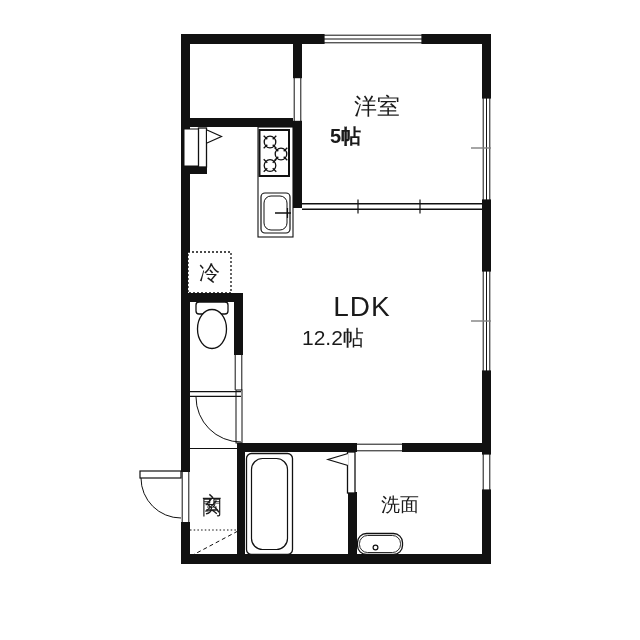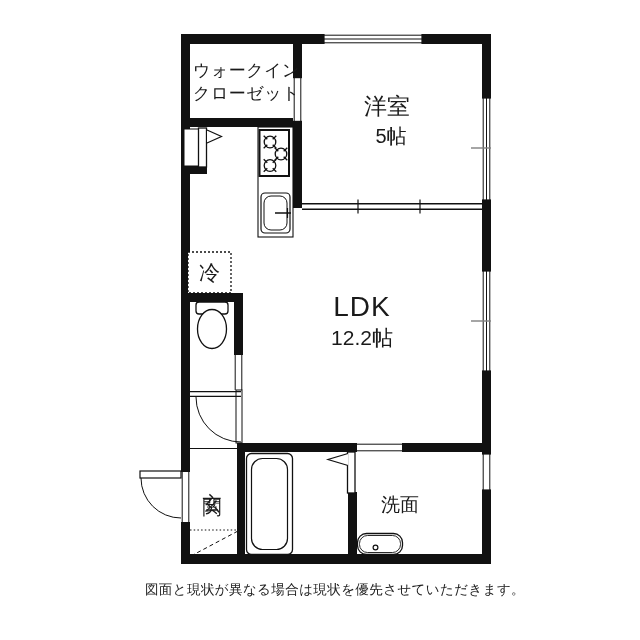--- a/index.html
+++ b/index.html
@@ -1,24 +1,24 @@
 <!DOCTYPE html>
 <html><head>
 <meta charset="utf-8">
 <style>
   html,body{margin:0;padding:0;background:#fff;}
   #canvas{position:relative;width:640px;height:640px;background:#fff;overflow:hidden;
           font-family:"Liberation Sans","DejaVu Sans",sans-serif;}
   #plan-svg{position:absolute;left:0;top:0;}
   .label{position:absolute;color:#1a1a1a;}
   .lbl-closet{left:193px;top:59px;font-size:17px;line-height:23px;white-space:pre-line;letter-spacing:.5px;}
-  .lbl-yoshitsu{left:326px;top:91px;width:122px;text-align:center;font-size:23px;}
-  .lbl-yoshitsu-size{left:330px;top:123px;width:122px;text-align:center;font-size:20px;}
+  .lbl-yoshitsu{left:316px;top:91px;width:122px;text-align:center;font-size:23px;}
+  .lbl-yoshitsu-size{left:330px;top:123px;width:122px;font-size:20px;font-weight:bold;}
   .lbl-ldk{left:302px;top:291px;width:120px;text-align:center;font-size:28px;letter-spacing:1px;}
-  .lbl-ldk-size{left:302px;top:324px;width:120px;text-align:center;font-size:21px;}
+  .lbl-ldk-size{left:302px;top:324px;width:120px;text-align:left;font-size:21px;}
   .lbl-rei{left:188px;top:252px;width:43px;height:41px;line-height:41px;text-align:center;font-size:21px;}
   .lbl-genkan{left:199px;top:477px;font-size:19px;writing-mode:vertical-rl;letter-spacing:7px;}
   .lbl-senmen{left:381px;top:492px;width:80px;text-align:left;font-size:19px;}
   .lbl-disclaimer{left:35px;top:581px;width:600px;text-align:center;font-size:13.5px;color:#222;letter-spacing:.4px;}
 </style>
 </head>
 <body>
 
 <div id="canvas">
 
@@ -187,24 +187,21 @@
   </g>
 
   <g stroke="#111">
     <rect x="357.5" y="533.5" width="45" height="21" rx="9" fill="#fff" stroke-width="1.3"></rect>
     <rect x="359.5" y="535.5" width="41" height="17" rx="8" fill="none" stroke-width="0.9"></rect>
     <circle cx="375.5" cy="547.5" r="2.4" fill="#fff" stroke-width="1.2"></circle>
   </g>
 
 </svg>
 
-  <div class="label lbl-closet">ウォークイン
-クローゼット</div>
   <div class="label lbl-yoshitsu">洋室</div>
   <div class="label lbl-yoshitsu-size">5帖</div>
   <div class="label lbl-ldk">LDK</div>
   <div class="label lbl-ldk-size">12.2帖</div>
   <div class="label lbl-rei">冷</div>
   <div class="label lbl-genkan">玄関</div>
   <div class="label lbl-senmen">洗面</div>
-  <div class="label lbl-disclaimer">図面と現状が異なる場合は現状を優先させていただきます。</div>
 
 </div>
 
 </body></html>

